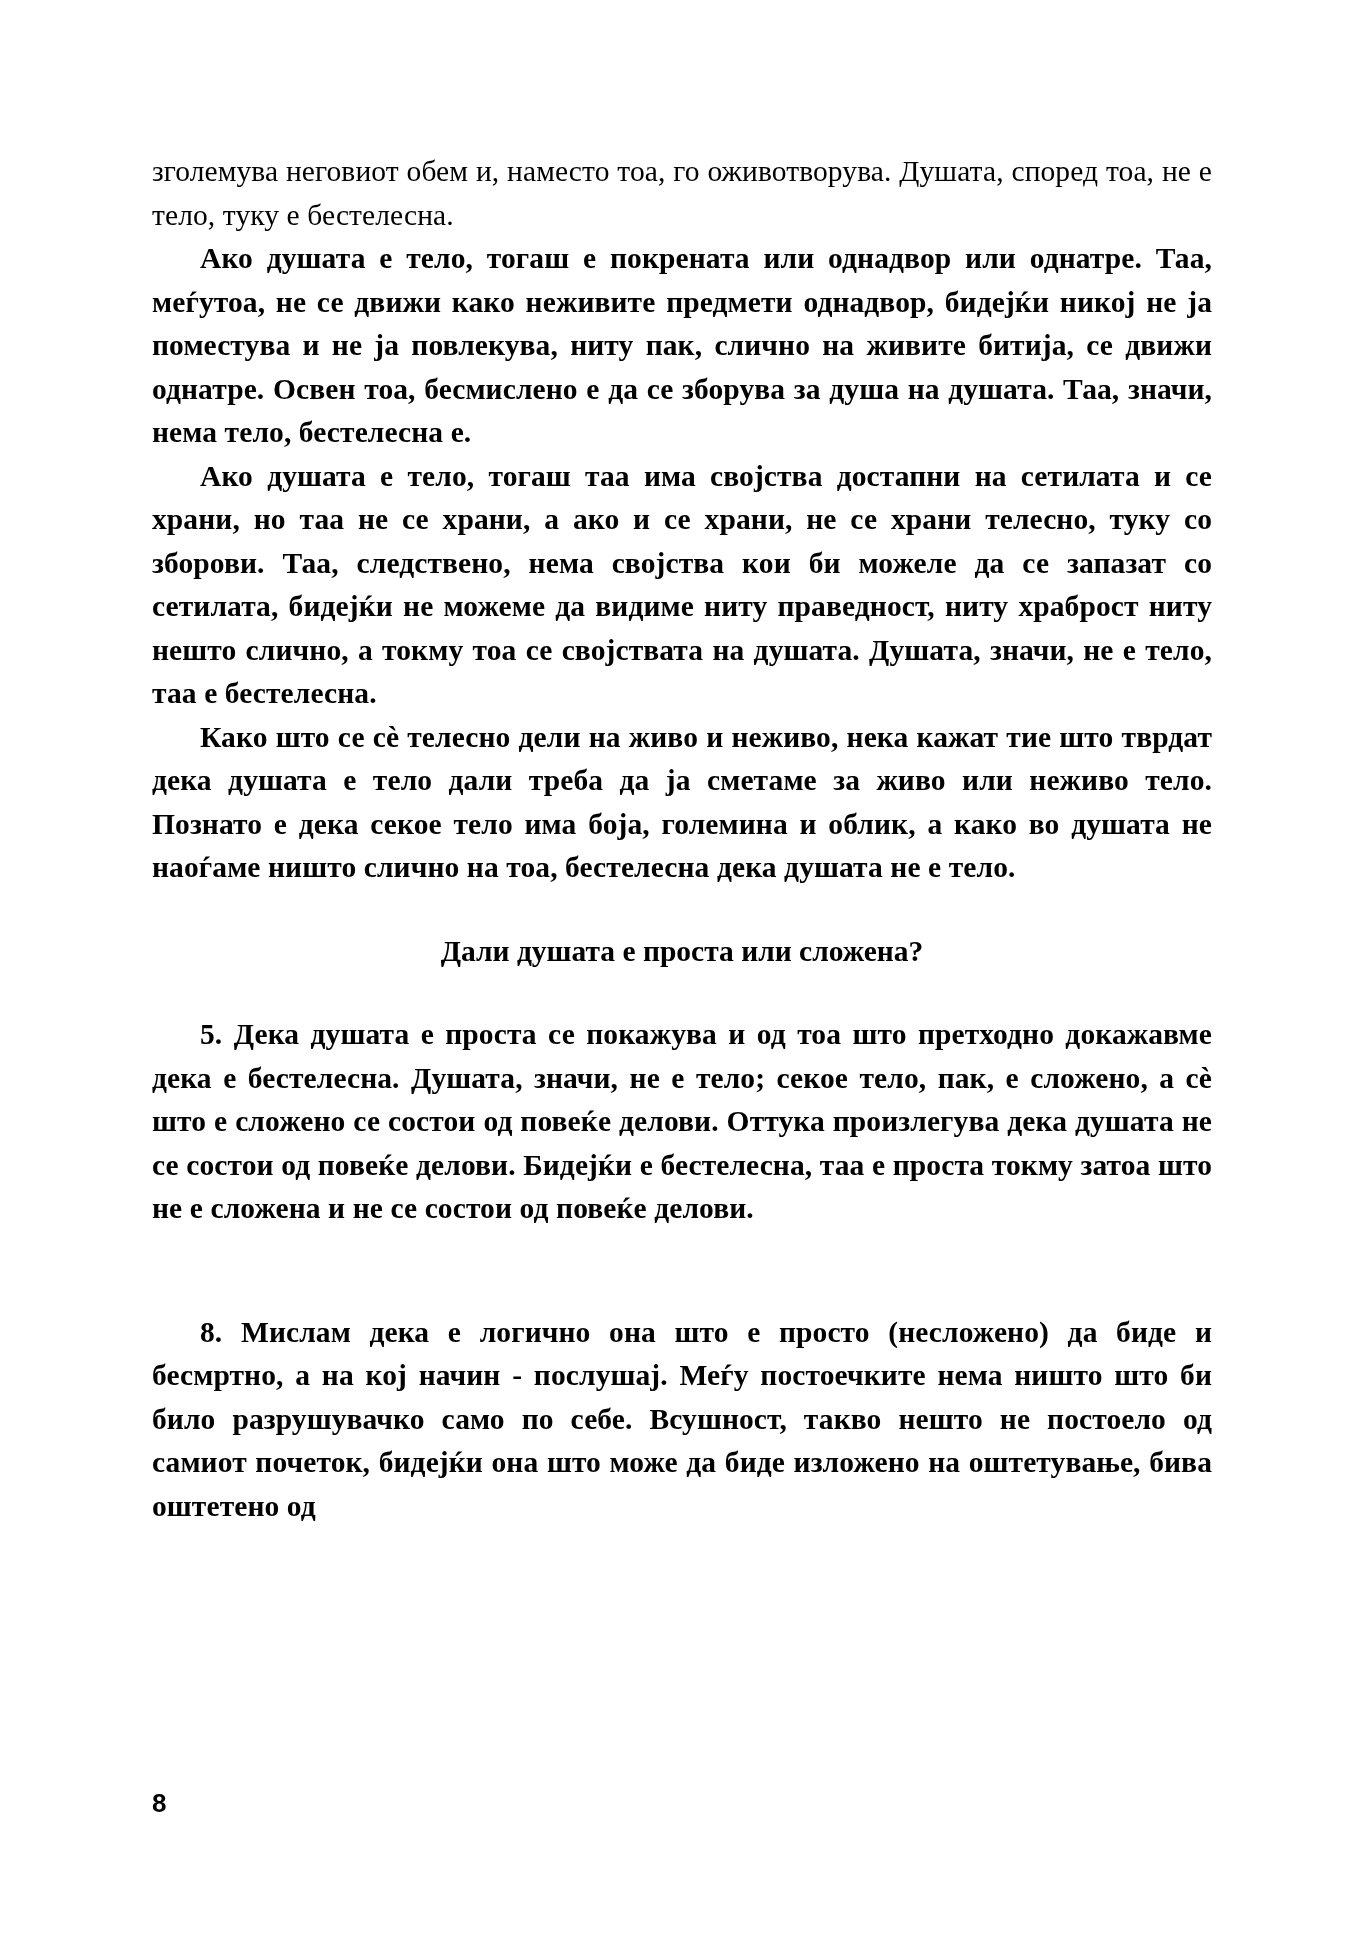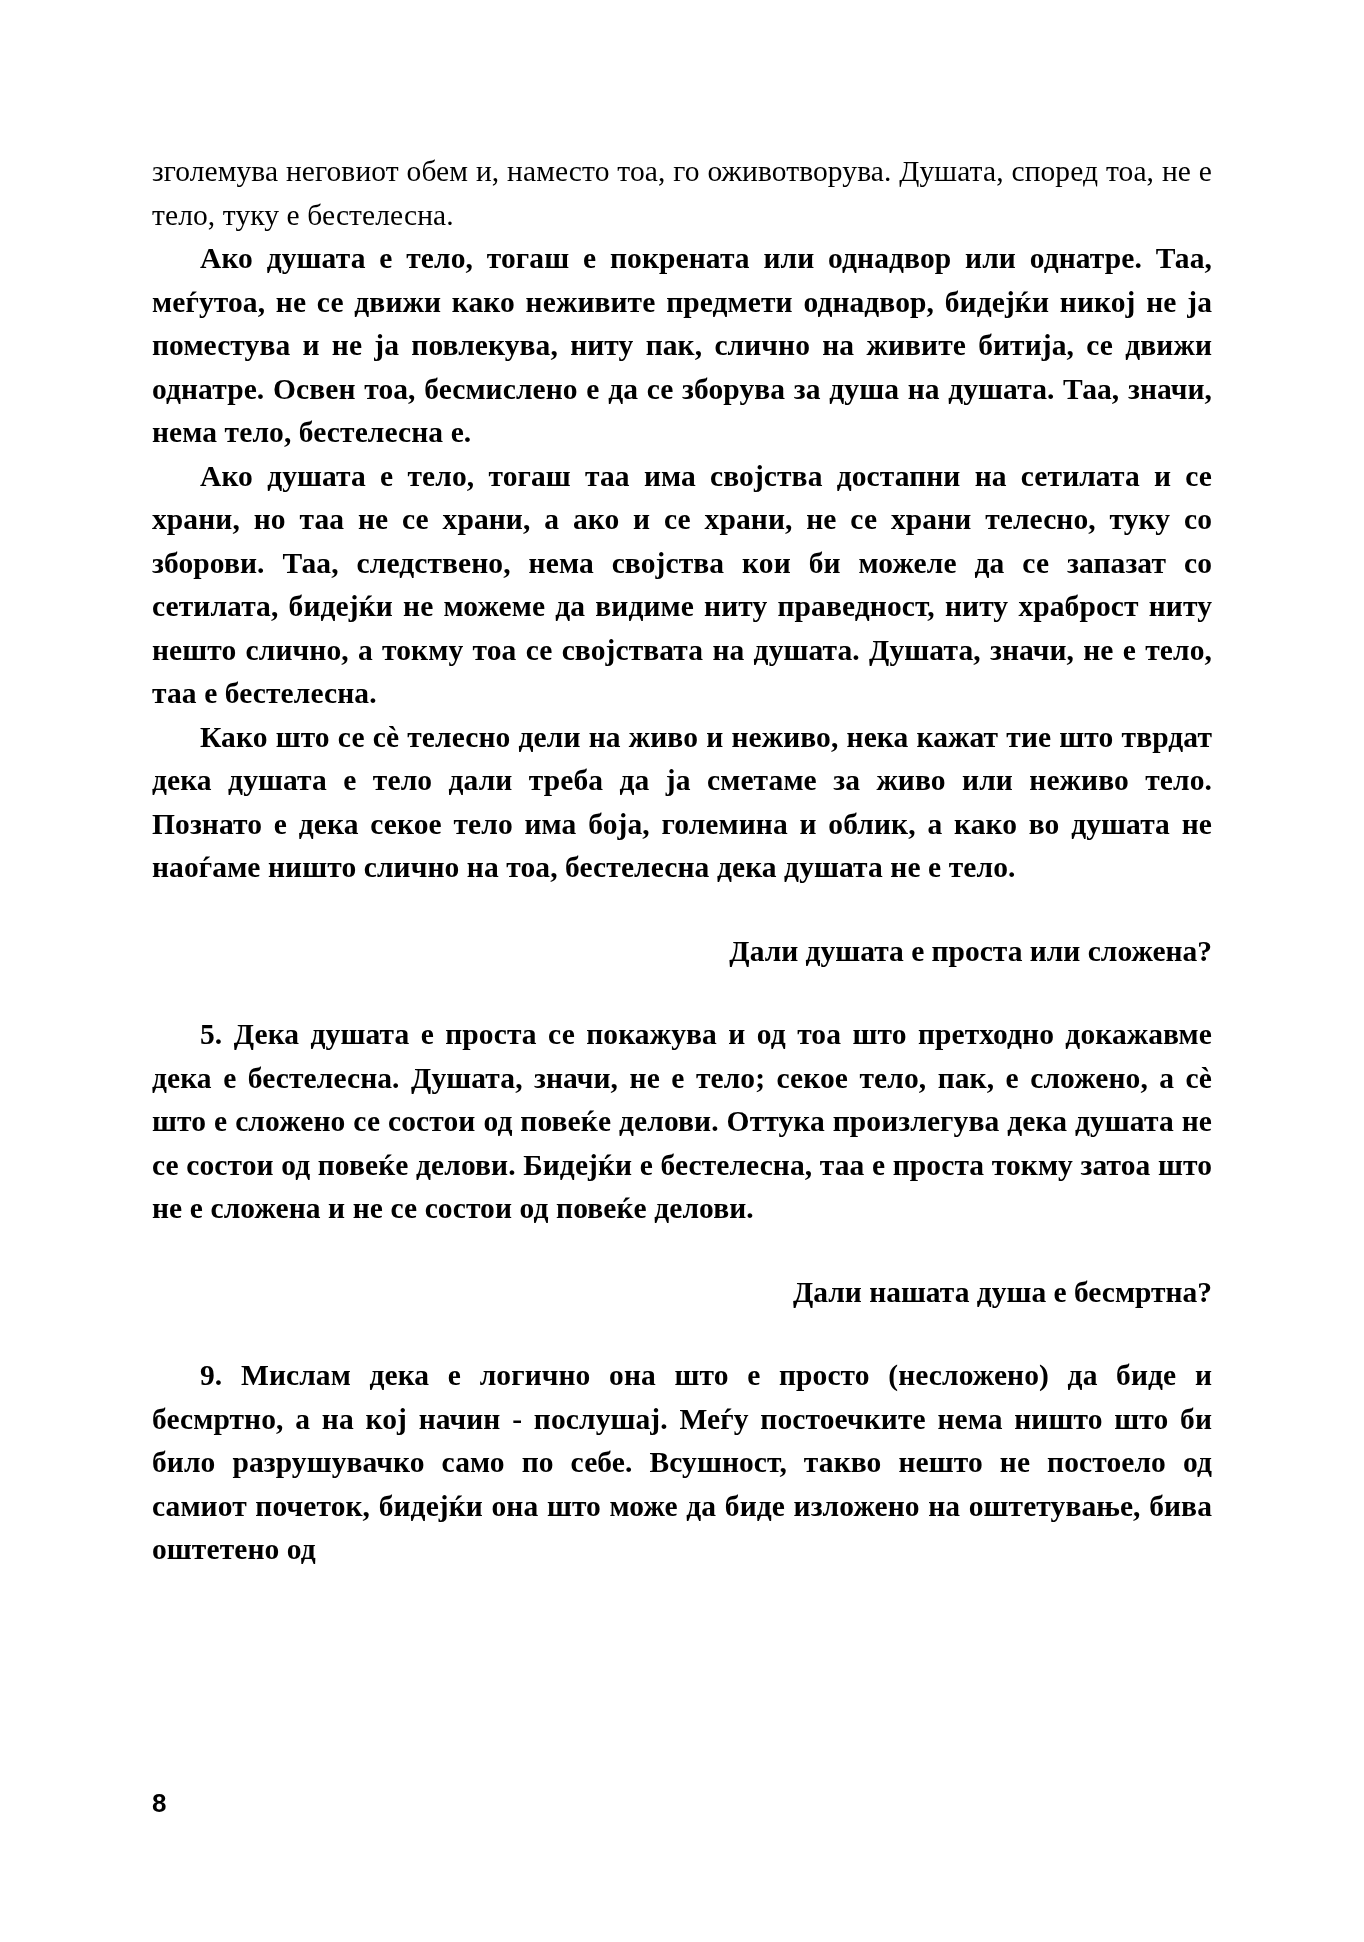--- a/index.html
+++ b/index.html
@@ -34,21 +34,21 @@
   }
   p.body-text.indent {
     text-indent: 48px;
     font-weight: bold;
   }
   h2.heading {
     margin: 0;
     font-size: 29.5px;
     line-height: 43.5px;
     font-weight: bold;
-    text-align: right;
+    text-align: center;
   }
   .sp-heading-before { height: 40px; }
   .sp-heading-after { height: 40px; }
   .page-number {
     position: absolute;
     left: 152px;
     top: 1776px;
     font-size: 26px;
     font-family: "Liberation Sans", sans-serif;
     font-weight: bold;
@@ -70,22 +70,21 @@
 
     <p class="body-text indent">Како што се сѐ телесно дели на живо и неживо, нека кажат тие што тврдат дека душата е тело дали треба да ја сметаме за живо или неживо тело. Познато е дека секое тело има боја, големина и облик, а како во душата не наоѓаме ништо слично на тоа, бестелесна дека душата не е тело.</p>
 
     <div class="sp-heading-before"></div>
     <h2 class="heading">Дали душата е проста или сложена?</h2>
     <div class="sp-heading-after"></div>
 
     <p class="body-text indent">5. Дека душата е проста се покажува и од тоа што претходно докажавме дека е бестелесна. Душата, значи, не е тело; секое тело, пак, е сложено, а сѐ што е сложено се состои од повеќе делови. Оттука произлегува дека душата не се состои од повеќе делови. Бидејќи е бестелесна, таа е проста токму затоа што не е сложена и не се состои од повеќе делови.</p>
 
     <div class="sp-heading-before"></div>
-    <h2 class="heading">Дали нашата душа е бесмртна?</h2>
     <div class="sp-heading-after"></div>
 
-    <p class="body-text indent">9. Мислам дека е логично она што е просто (несложено) да биде и бесмртно, а на кој начин - послушај. Меѓу постоечките нема ништо што би било разрушувачко само по себе. Всушност, такво нешто не постоело од самиот почеток, бидејќи она што може да биде изложено на оштетување, бива оштетено од</p>
+    <p class="body-text indent">8. Мислам дека е логично она што е просто (несложено) да биде и бесмртно, а на кој начин - послушај. Меѓу постоечките нема ништо што би било разрушувачко само по себе. Всушност, такво нешто не постоело од самиот почеток, бидејќи она што може да биде изложено на оштетување, бива оштетено од</p>
 
   </div>
 
   <div class="page-number">8</div>
 
 </div>
 
 </body></html>

